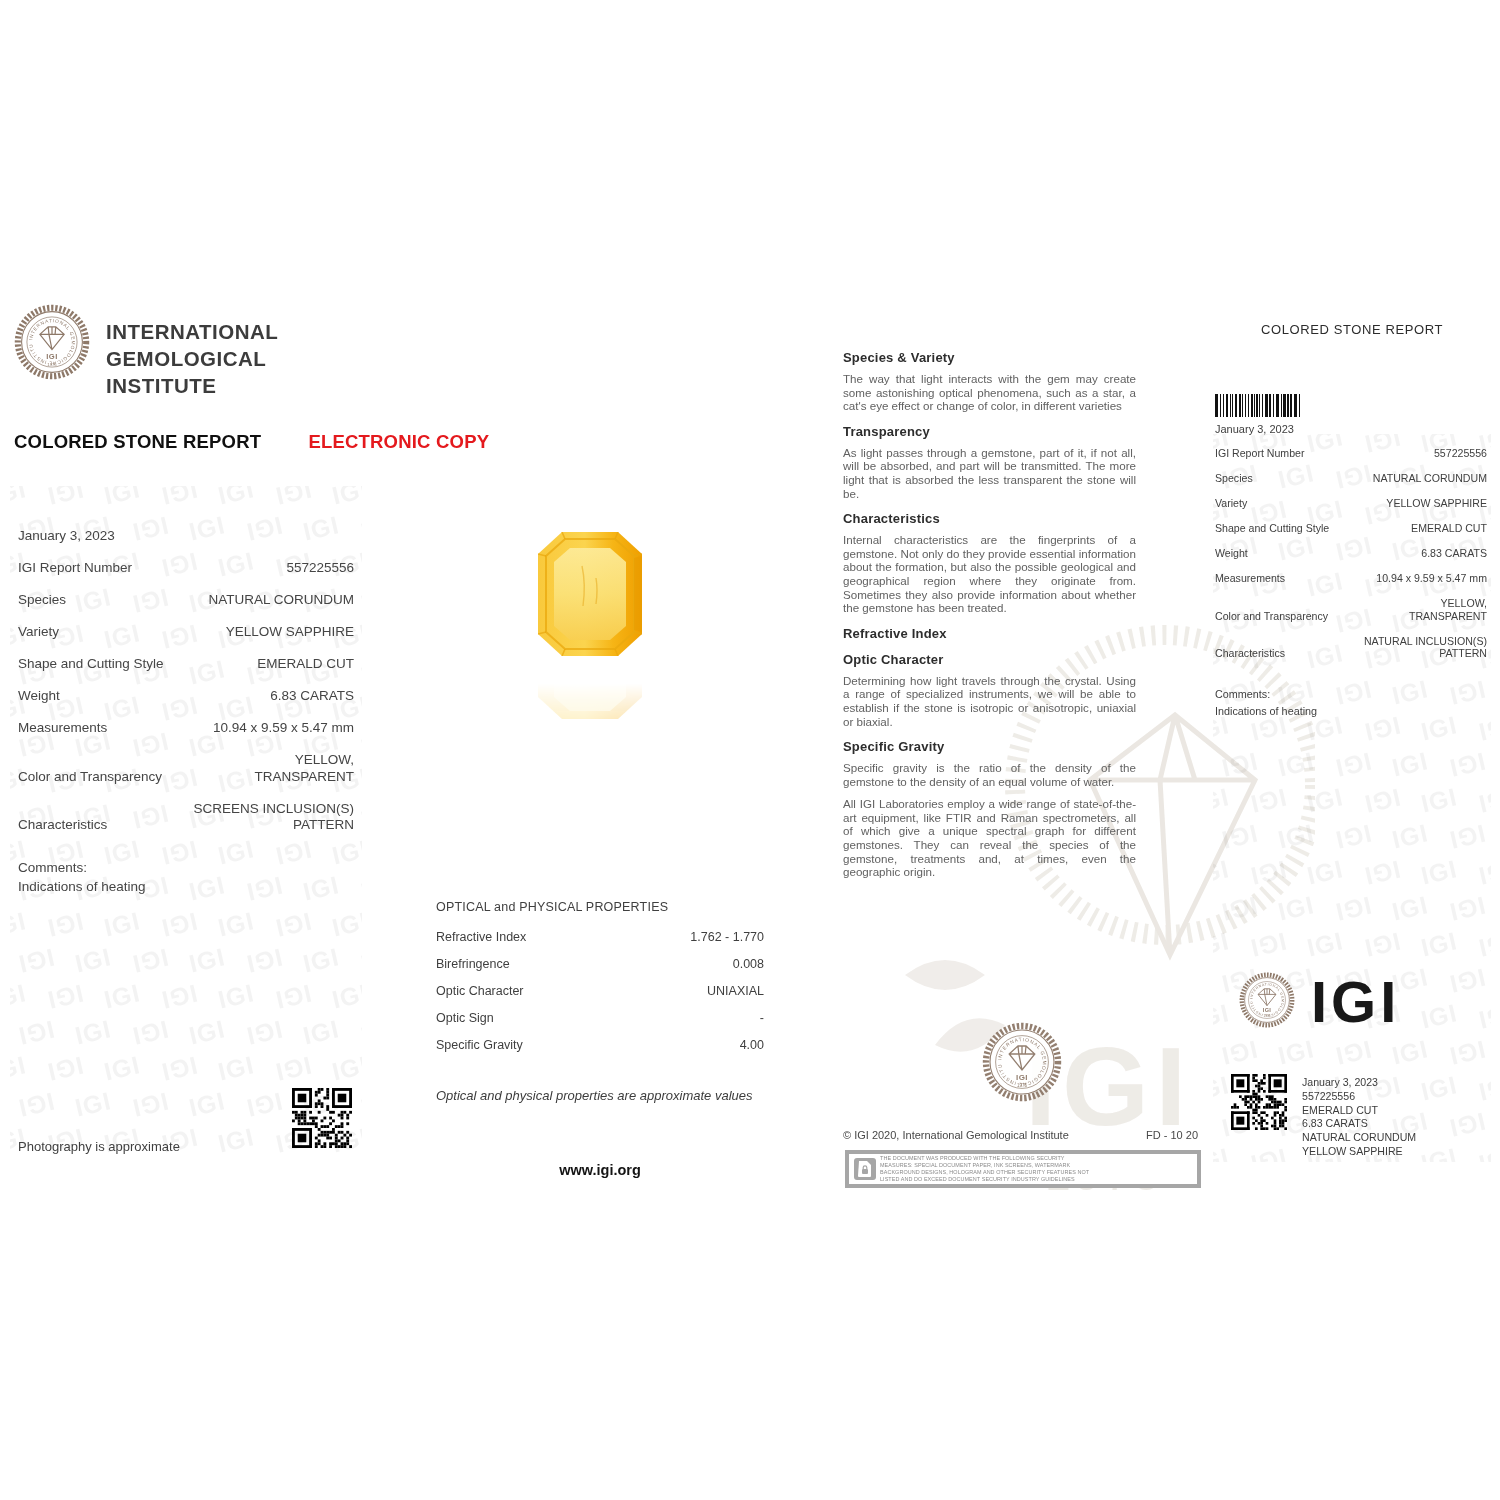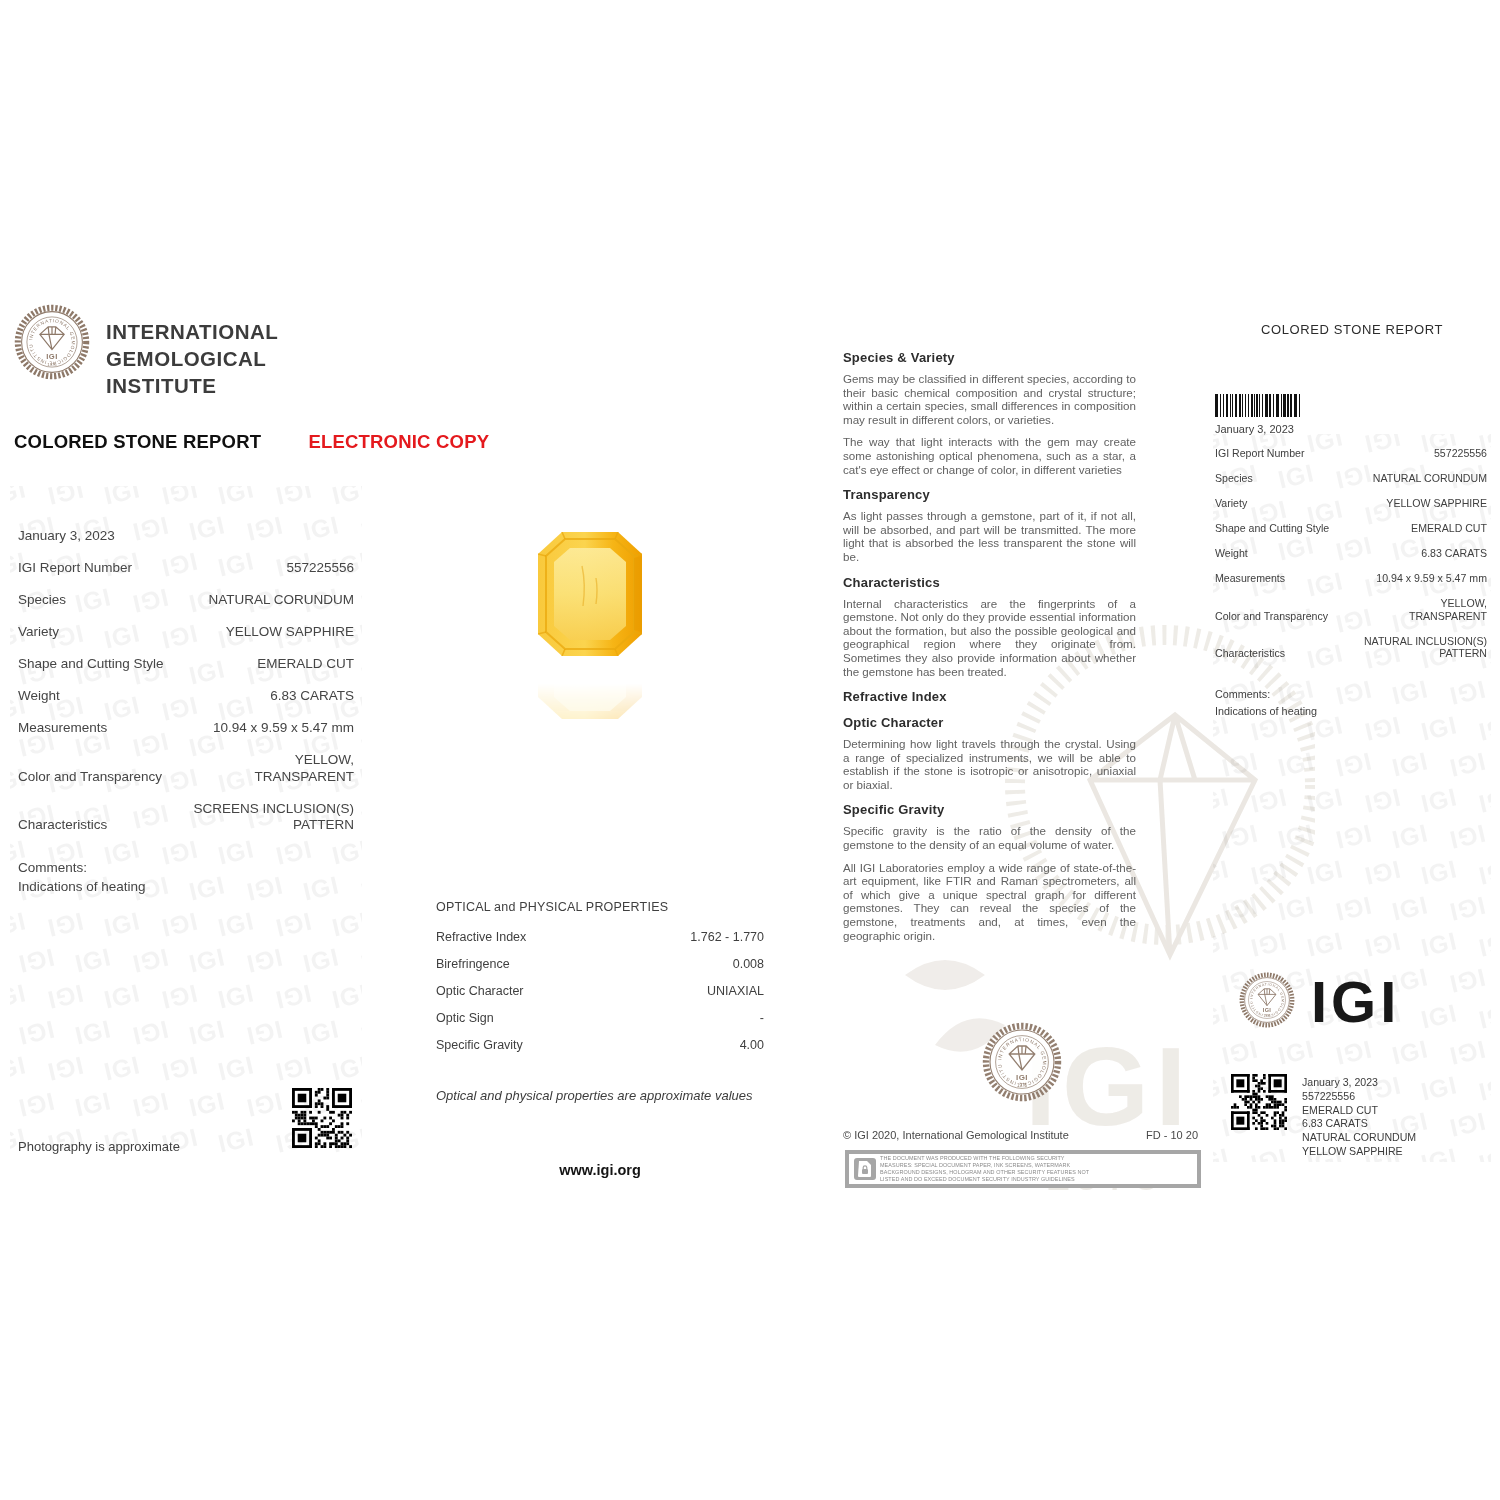--- a/index.html
+++ b/index.html
@@ -490,21 +490,20 @@
           <span>4.00</span>
         </div>
     </div>
 
     <div id="optical-note">Optical and physical properties are approximate values</div>
     <div id="site">www.igi.org</div>
   </div>
 
   <div id="panel-edu" class="panel">
     <div class="edu-h">Species &amp; Variety</div>
-    <p class="edu-p">Gems may be classified in different species, according to their basic chemical composition and crystal structure; within a certain species, small differences in composition may result in different colors, or varieties.</p>
     <p class="edu-p">The way that light interacts with the gem may create some astonishing optical phenomena, such as a star, a cat's eye effect or change of color, in different varieties</p>
     <div class="edu-h">Transparency</div>
     <p class="edu-p">As light passes through a gemstone, part of it, if not all, will be absorbed, and part will be transmitted. The more light that is absorbed the less transparent the stone will be.</p>
     <div class="edu-h">Characteristics</div>
     <p class="edu-p">Internal characteristics are the fingerprints of a gemstone. Not only do they provide essential information about the formation, but also the possible geological and geographical region where they originate from. Sometimes they also provide information about whether the gemstone has been treated.</p>
     <div class="edu-h">Refractive Index</div>
     <div class="edu-h">Optic Character</div>
     <p class="edu-p">Determining how light travels through the crystal. Using a range of specialized instruments, we will be able to establish if the stone is isotropic or anisotropic, uniaxial or biaxial.</p>
     <div class="edu-h">Specific Gravity</div>
     <p class="edu-p">Specific gravity is the ratio of the density of the gemstone to the density of an equal volume of water.</p>

